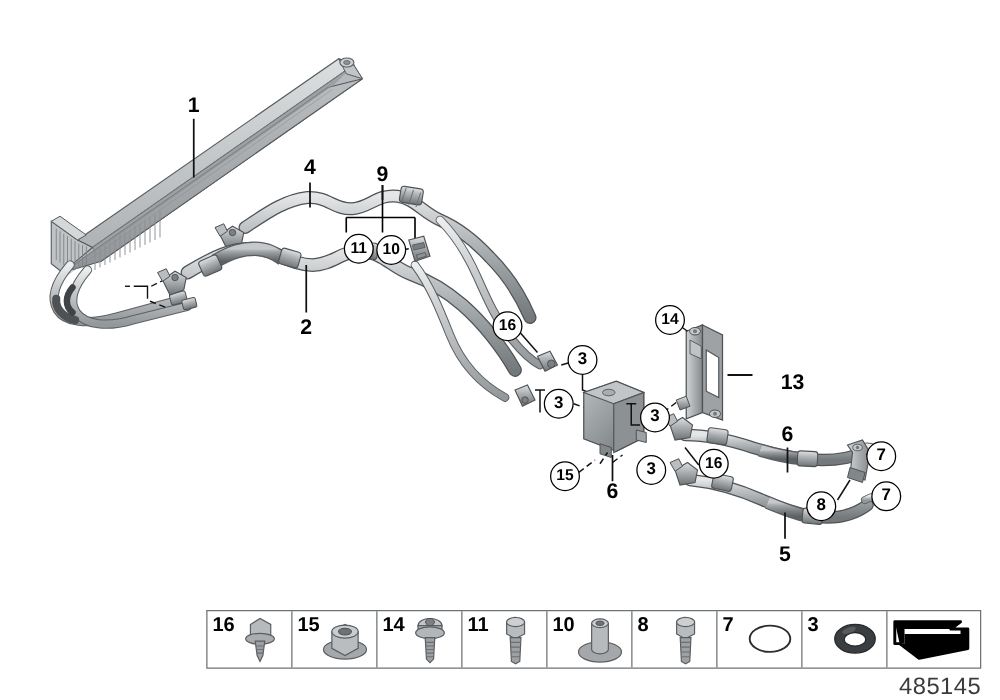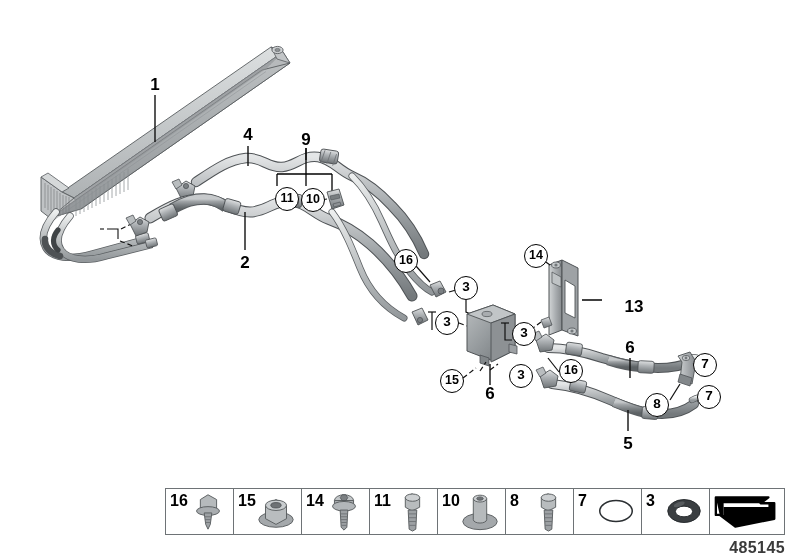--- a/index.html
+++ b/index.html
@@ -68,22 +68,22 @@
     position:absolute;right:2px;top:1px;bottom:1px;width:46px;
   }
   .lart svg{width:100%;height:100%;display:block;}
   #arrow-cell svg{width:100%;height:100%;display:block;}
 
   #idnum{
     position:absolute;
     left:785px; top:539px;
     transform:translateX(-100%);
     font-family:"Liberation Sans", sans-serif;
-    font-size:16px;
-    font-weight:bold;
+    font-size:19px;
+    font-weight:normal;
     color:#3b3b3b;
     letter-spacing:0.4px;
     white-space:nowrap;
   }
 </style>
 </head>
 <body>
 
 <div id="stage">
 

